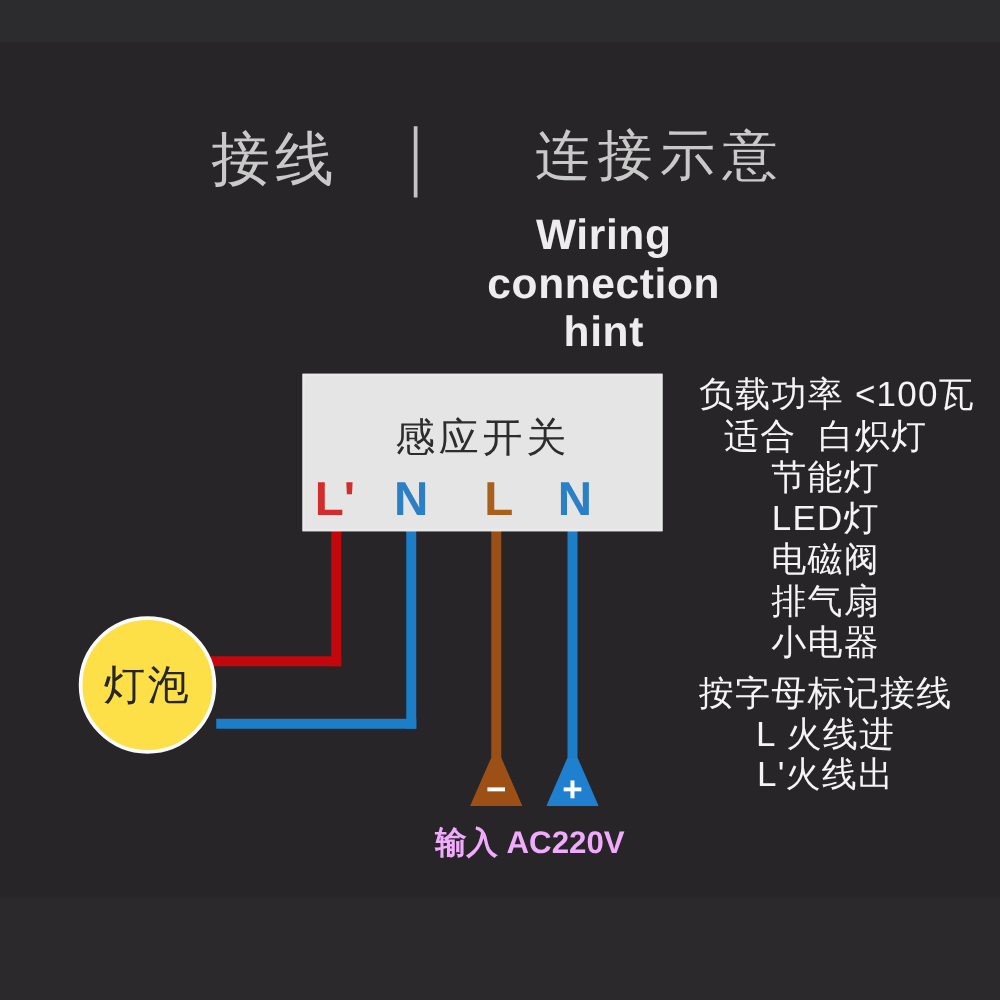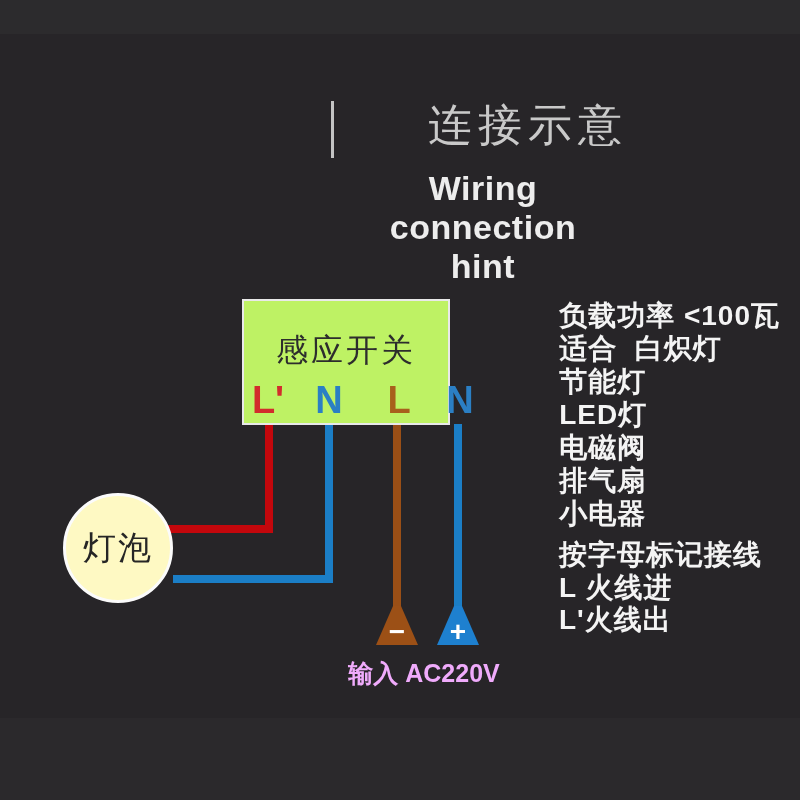--- a/index.html
+++ b/index.html
@@ -20,22 +20,22 @@
   .title-left{left:169px;font-size:47px;letter-spacing:4px;}
   .title-right{left:392px;font-size:44px;letter-spacing:6px;margin-left:36px;}
   .title-divider{position:absolute;left:331px;top:101px;width:3px;height:57px;background:#c4c4c4;}
   .subtitle-en{
     position:absolute;left:353px;top:169px;width:260px;text-align:center;
     font-size:34px;font-weight:700;color:#ededed;letter-spacing:0.5px;
   }
 
   
   .switch-box{
-    position:absolute;left:242px;top:299px;width:208px;height:126px;
-    background:#bef264;border:2px solid #e9e9e9;box-sizing:border-box;z-index:3;
+    position:absolute;left:242px;top:299px;width:288px;height:126px;
+    background:#e5e5e5;border:2px solid #e9e9e9;box-sizing:border-box;z-index:3;
   }
   .switch-label{
     position:absolute;left:0;top:28px;width:100%;text-align:center;
     font-size:32px;color:#2d2d2d;letter-spacing:3px;
   }
   .terminal{
     position:absolute;bottom:4px;width:44px;text-align:center;
     font-size:38px;font-weight:700;line-height:1;
   }
   .terminal-0{left:2px;}
@@ -59,49 +59,50 @@
     display:flex;align-items:center;justify-content:center;
     padding-top:12px;box-sizing:border-box;
   }
   .funnel-minus{left:376px;}
   .funnel-plus{left:437px;}
   .funnel-symbol{color:#ffffff;font-size:28px;font-weight:700;line-height:0;}
 
   
   .bulb-circle{
     position:absolute;left:63px;top:493px;width:110px;height:110px;
-    border-radius:50%;background:#fef9c3;border:3px solid #fbfbfb;box-sizing:border-box;
+    border-radius:50%;background:#fde047;border:3px solid #fbfbfb;box-sizing:border-box;
     display:flex;align-items:center;justify-content:center;z-index:2;
   }
   .bulb-label{font-size:33px;color:#262626;letter-spacing:2px;}
 
   
   .input-label{
     position:absolute;left:344px;top:657px;width:160px;text-align:center;
     font-size:25px;font-weight:700;color:#f0abfc;
   }
 
   
   .notes{
-    position:absolute;text-align:left;color:#f4f4f4;font-weight:700;
+    position:absolute;text-align:center;color:#f4f4f4;font-weight:400;
     font-size:28px;letter-spacing:1px;
   }
   .notes-load{top:299px;right:38px;line-height:33px;}
   .notes-wiring{top:539px;right:38px;line-height:32.5px;}
   .notes .overhang{margin-right:-18px;}
   .note-line{white-space:pre;}
 </style>
 </head>
 <body>
 
 <div class="stage">
 
   <div class="band band-top" style="background: rgb(44, 43, 45);"></div>
   <div class="band band-bottom" style="background: rgb(43, 41, 44);"></div>
 
+  <div class="title-cn title-left">接线</div>
   <div class="title-divider"></div>
   <div class="title-cn title-right">连接示意</div>
   <div class="subtitle-en">Wiring connection hint</div>
 
   <div class="wire wire-red-v" style="background: rgb(195, 7, 12);"></div>
   <div class="wire wire-red-h" style="background: rgb(195, 7, 12);"></div>
   <div class="wire wire-blue1-v" style="background: rgb(27, 126, 198);"></div>
   <div class="wire wire-blue1-h" style="background: rgb(27, 126, 198);"></div>
   <div class="wire wire-brown-v" style="background: rgb(154, 79, 22);"></div>
   <div class="wire wire-blue2-v" style="background: rgb(27, 126, 198);"></div>

